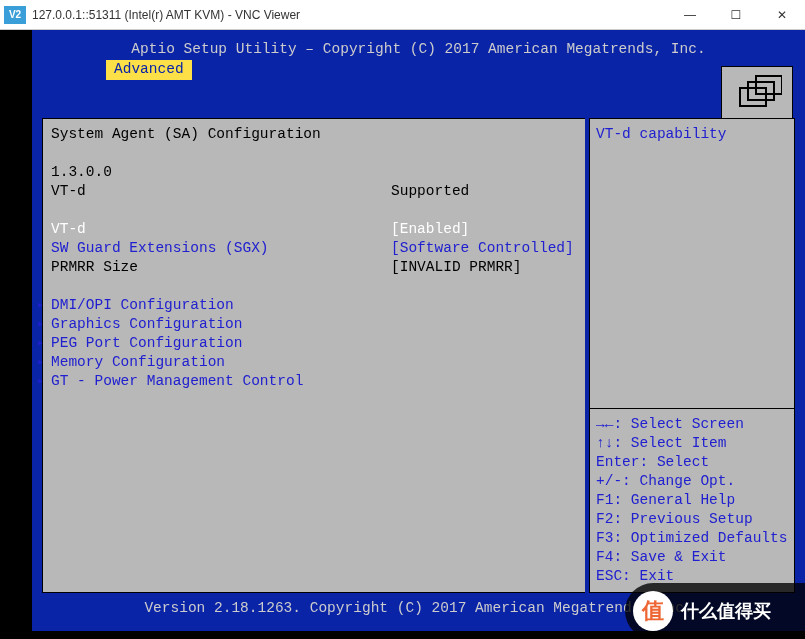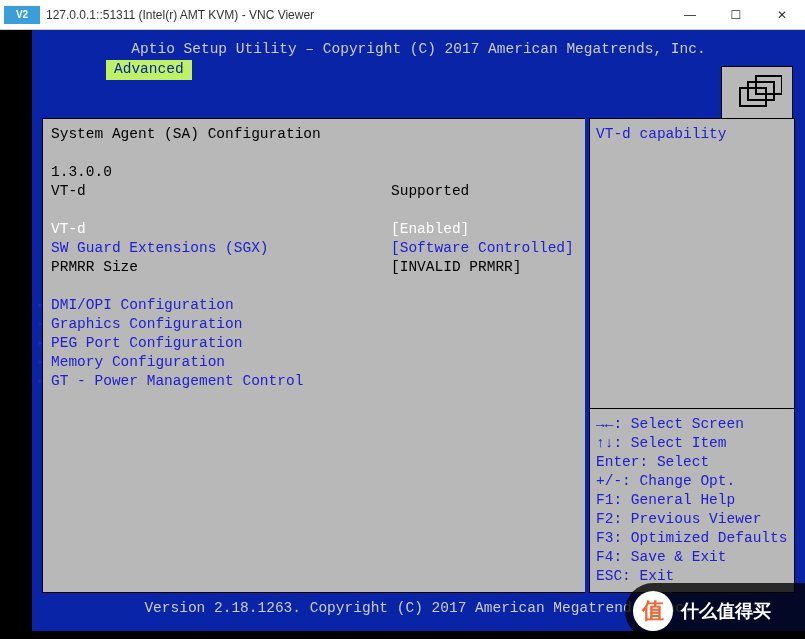--- a/index.html
+++ b/index.html
@@ -15,21 +15,21 @@
   
   .titlebar {
     height: 30px;
     background: #fff;
     display: flex;
     align-items: center;
     padding-left: 4px;
     border-bottom: 1px solid #ccc;
   }
   .app-icon {
-    width: 36px; height: 18px;
+    width: 22px; height: 18px;
     background: #3a9ed8;
     color: #fff;
     font-size: 10px;
     font-weight: bold;
     display: flex; align-items: center; justify-content: center;
     margin-right: 6px;
     font-family: sans-serif;
   }
   .title-text { color: #333; font-family: sans-serif; font-size: 12px; }
   .win-controls { margin-left: auto; display: flex; }
@@ -51,21 +51,21 @@
     text-align: center;
     padding-top: 10px;
     height: 30px;
   }
   .tab-row {
     height: 20px;
     display: flex;
     padding-left: 74px;
   }
   .tab {
-    background: #bef264;
+    background: #fde047;
     color: #0a24a8;
     padding: 0 8px;
   }
   .logo-box {
     position: absolute;
     top: 36px; right: 12px;
     width: 72px; height: 56px;
     background: #b8b8b8;
     border: 1px solid #000;
     display:flex; align-items:center; justify-content:center;
@@ -194,21 +194,21 @@
 
     <div class="right-panel">
       <div class="row"><span>VT-d capability</span></div>
       <div class="help-spacer"></div>
       <div class="divider"></div>
       <div class="row">→←: Select Screen</div>
       <div class="row">↑↓: Select Item</div>
       <div class="row">Enter: Select</div>
       <div class="row">+/-: Change Opt.</div>
       <div class="row">F1: General Help</div>
-      <div class="row">F2: Previous Viewer</div>
+      <div class="row">F2: Previous Setup</div>
       <div class="row">F3: Optimized Defaults</div>
       <div class="row">F4: Save &amp; Exit</div>
       <div class="row">ESC: Exit</div>
     </div>
   </div>
 
   <div class="footer">Version 2.18.1263. Copyright (C) 2017 American Megatrends, Inc.</div>
 </div>
 
 <div class="watermark">

